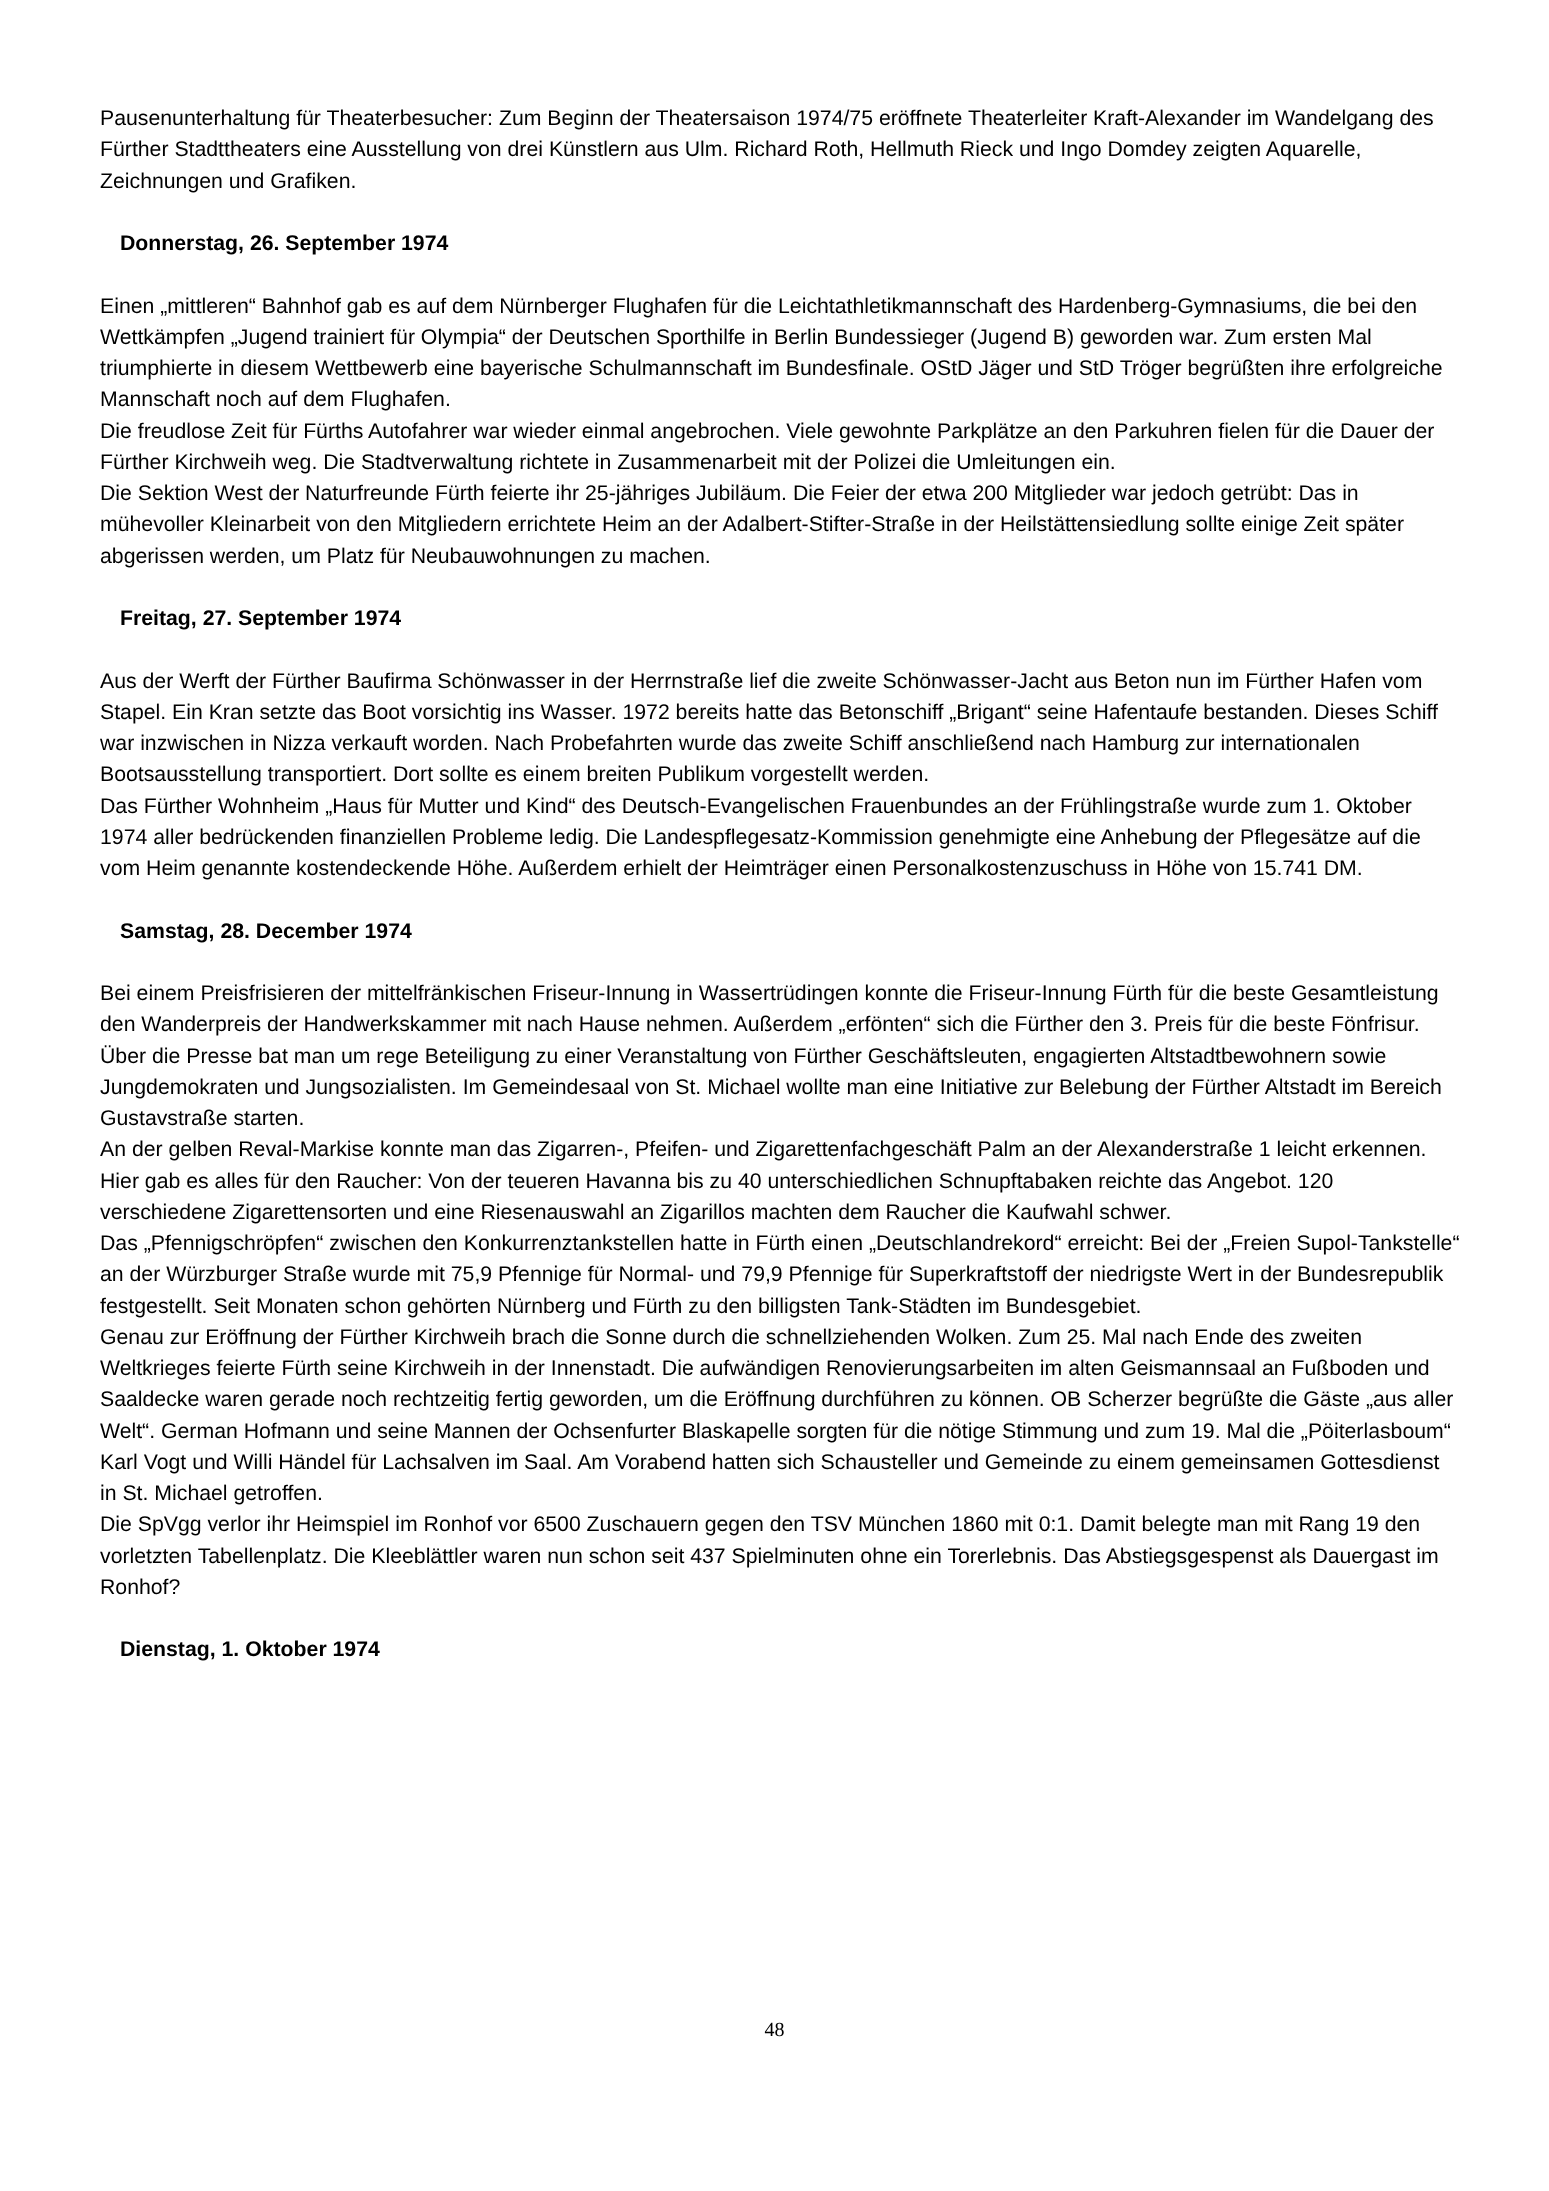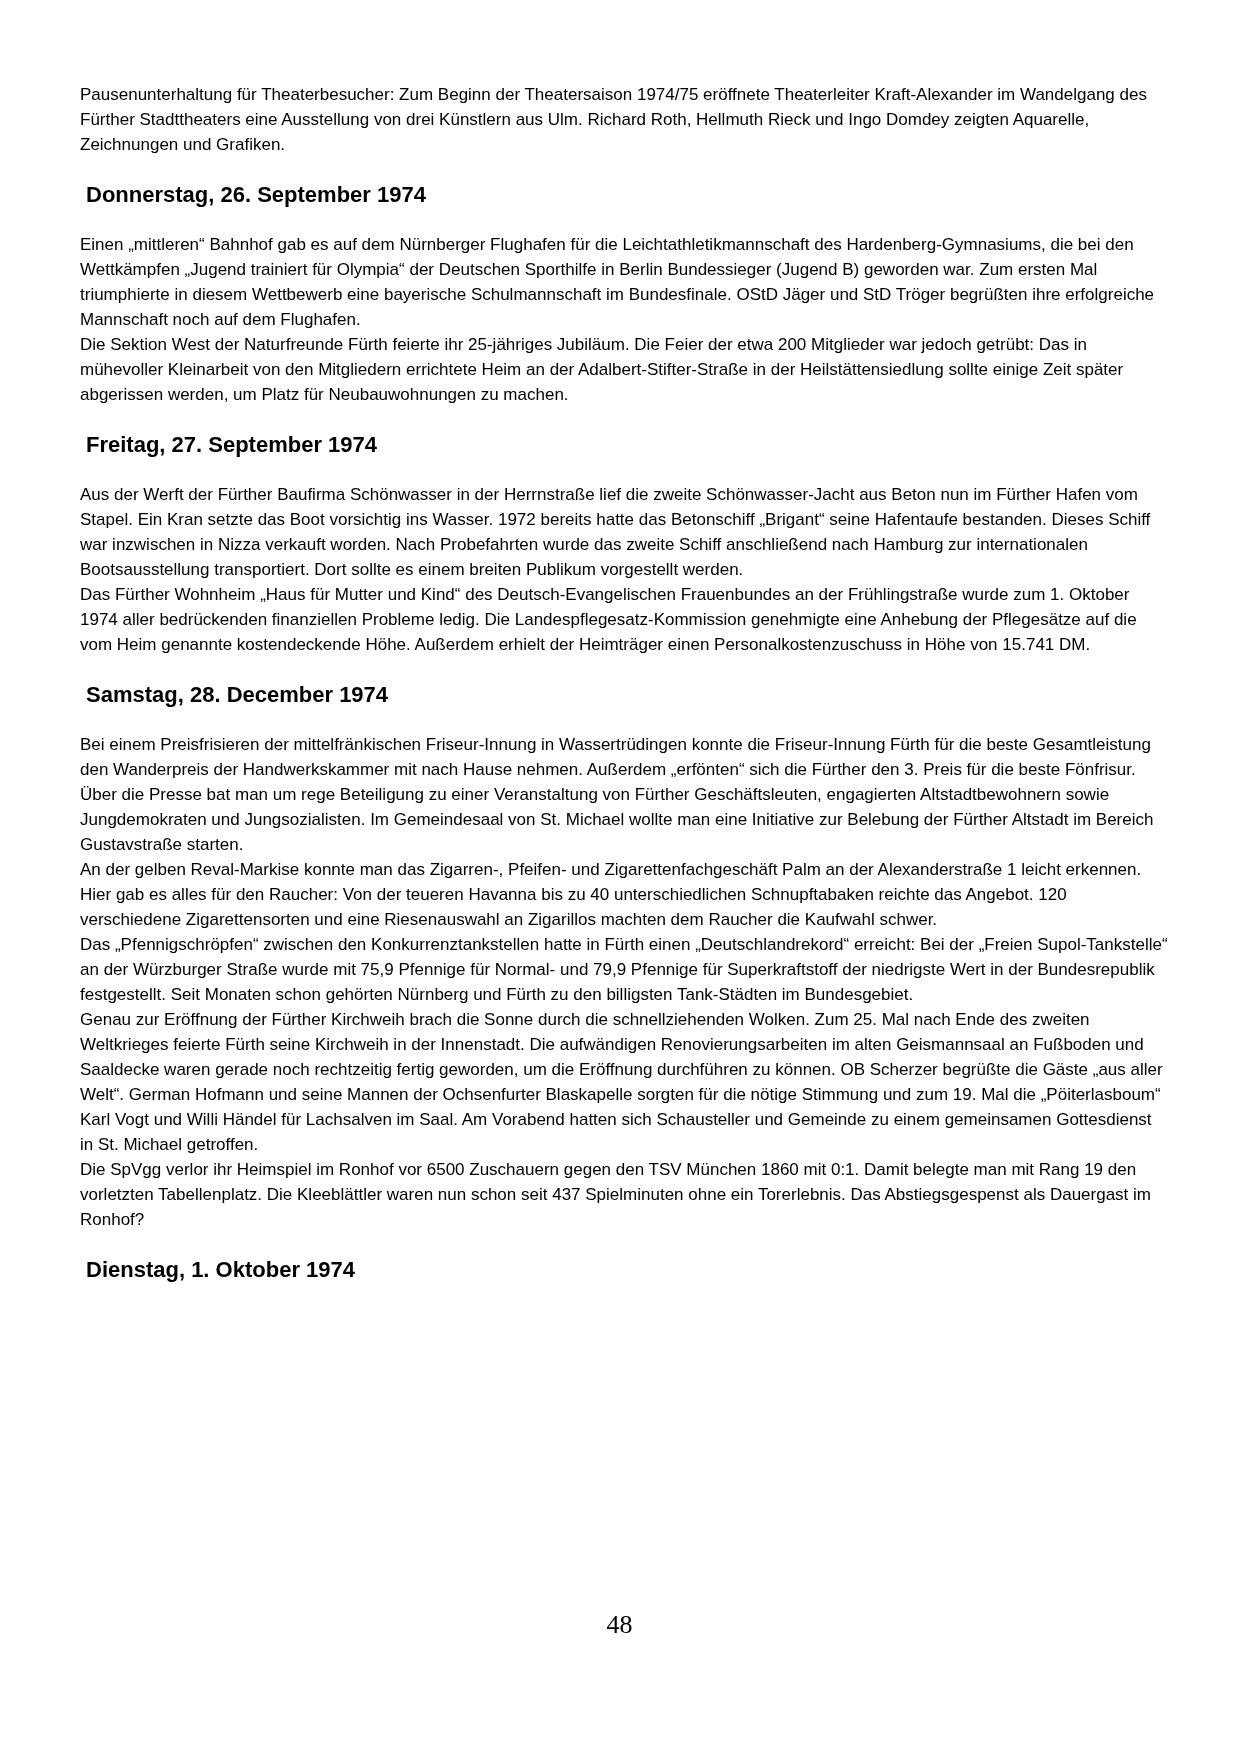--- a/index.html
+++ b/index.html
@@ -30,46 +30,47 @@
     width: 1088px;
     font-size: 17px;
     line-height: 25px;
     text-align: left;
   }
   .para {
     margin: 0;
     padding: 0;
   }
   .heading {
-    margin: 25px 6px;
+    margin: 25px 16px;
     padding: 0;
-    font-size: 22px;
+    font-size: 17px;
     line-height: 25px;
     font-weight: bold;
   }
   .page-number {
     position: absolute;
     left: 0;
     top: 1612px;
     width: 100%;
     text-align: center;
     font-family: "Liberation Serif", serif;
-    font-size: 26px;
+    font-size: 16px;
     line-height: 25px;
     color: #000000;
   }
 </style>
 </head>
 <body>
 
 <div class="page">
   <div class="content">
     <p class="para">Pausenunterhaltung für Theaterbesucher: Zum Beginn der Theatersaison 1974/75 eröffnete Theaterleiter Kraft-Alexander im Wandelgang des Fürther Stadttheaters eine Ausstellung von drei Künstlern aus Ulm. Richard Roth, Hellmuth Rieck und Ingo Domdey zeigten Aquarelle, Zeichnungen und Grafiken.</p>
     <h2 class="heading">Donnerstag, 26. September 1974</h2>
     <p class="para">Einen „mittleren“ Bahnhof gab es auf dem Nürnberger Flughafen für die Leichtathletikmannschaft des Hardenberg-Gymnasiums, die bei den Wettkämpfen „Jugend trainiert für Olympia“ der Deutschen Sporthilfe in Berlin Bundessieger (Jugend B) geworden war. Zum ersten Mal triumphierte in diesem Wettbewerb eine bayerische Schulmannschaft im Bundesfinale. OStD Jäger und StD Tröger begrüßten ihre erfolgreiche Mannschaft noch auf dem Flughafen.</p>
+    <p class="para">Die freudlose Zeit für Fürths Autofahrer war wieder einmal angebrochen. Viele gewohnte Parkplätze an den Parkuhren fielen für die Dauer der Fürther Kirchweih weg. Die Stadtverwaltung richtete in Zusammenarbeit mit der Polizei die Umleitungen ein.</p>
     <p class="para">Die Sektion West der Naturfreunde Fürth feierte ihr 25-jähriges Jubiläum. Die Feier der etwa 200 Mitglieder war jedoch getrübt: Das in mühevoller Kleinarbeit von den Mitgliedern errichtete Heim an der Adalbert-Stifter-Straße in der Heilstättensiedlung sollte einige Zeit später abgerissen werden, um Platz für Neubauwohnungen zu machen.</p>
     <h2 class="heading">Freitag, 27. September 1974</h2>
     <p class="para">Aus der Werft der Fürther Baufirma Schönwasser in der Herrnstraße lief die zweite Schönwasser-Jacht aus Beton nun im Fürther Hafen vom Stapel. Ein Kran setzte das Boot vorsichtig ins Wasser. 1972 bereits hatte das Betonschiff „Brigant“ seine Hafentaufe bestanden. Dieses Schiff war inzwischen in Nizza verkauft worden. Nach Probefahrten wurde das zweite Schiff anschließend nach Hamburg zur internationalen Bootsausstellung transportiert. Dort sollte es einem breiten Publikum vorgestellt werden.</p>
     <p class="para">Das Fürther Wohnheim „Haus für Mutter und Kind“ des Deutsch-Evangelischen Frauenbundes an der Frühlingstraße wurde zum 1. Oktober 1974 aller bedrückenden finanziellen Probleme ledig. Die Landespflegesatz-Kommission genehmigte eine Anhebung der Pflegesätze auf die vom Heim genannte kostendeckende Höhe. Außerdem erhielt der Heimträger einen Personalkostenzuschuss in Höhe von 15.741 DM.</p>
     <h2 class="heading">Samstag, 28. December 1974</h2>
     <p class="para">Bei einem Preisfrisieren der mittelfränkischen Friseur-Innung in Wassertrüdingen konnte die Friseur-Innung Fürth für die beste Gesamtleistung den Wanderpreis der Handwerkskammer mit nach Hause nehmen. Außerdem „erfönten“ sich die Fürther den 3. Preis für die beste Fönfrisur.</p>
     <p class="para">Über die Presse bat man um rege Beteiligung zu einer Veranstaltung von Fürther Geschäftsleuten, engagierten Altstadtbewohnern sowie Jungdemokraten und Jungsozialisten. Im Gemeindesaal von St. Michael wollte man eine Initiative zur Belebung der Fürther Altstadt im Bereich Gustavstraße starten.</p>
     <p class="para">An der gelben Reval-Markise konnte man das Zigarren-, Pfeifen- und Zigarettenfachgeschäft Palm an der Alexanderstraße 1 leicht erkennen. Hier gab es alles für den Raucher: Von der teueren Havanna bis zu 40 unterschiedlichen Schnupftabaken reichte das Angebot. 120 verschiedene Zigarettensorten und eine Riesenauswahl an Zigarillos machten dem Raucher die Kaufwahl schwer.</p>
     <p class="para">Das „Pfennigschröpfen“ zwischen den Konkurrenztankstellen hatte in Fürth einen „Deutschlandrekord“ erreicht: Bei der „Freien Supol-Tankstelle“ an der Würzburger Straße wurde mit 75,9 Pfennige für Normal- und 79,9 Pfennige für Superkraftstoff der niedrigste Wert in der Bundesrepublik festgestellt. Seit Monaten schon gehörten Nürnberg und Fürth zu den billigsten Tank-Städten im Bundesgebiet.</p>
     <p class="para">Genau zur Eröffnung der Fürther Kirchweih brach die Sonne durch die schnellziehenden Wolken. Zum 25. Mal nach Ende des zweiten Weltkrieges feierte Fürth seine Kirchweih in der Innenstadt. Die aufwändigen Renovierungsarbeiten im alten Geismannsaal an Fußboden und Saaldecke waren gerade noch rechtzeitig fertig geworden, um die Eröffnung durchführen zu können. OB Scherzer begrüßte die Gäste „aus aller Welt“. German Hofmann und seine Mannen der Ochsenfurter Blaskapelle sorgten für die nötige Stimmung und zum 19. Mal die „Pöiterlasboum“ Karl Vogt und Willi Händel für Lachsalven im Saal. Am Vorabend hatten sich Schausteller und Gemeinde zu einem gemeinsamen Gottesdienst in St. Michael getroffen.</p>

